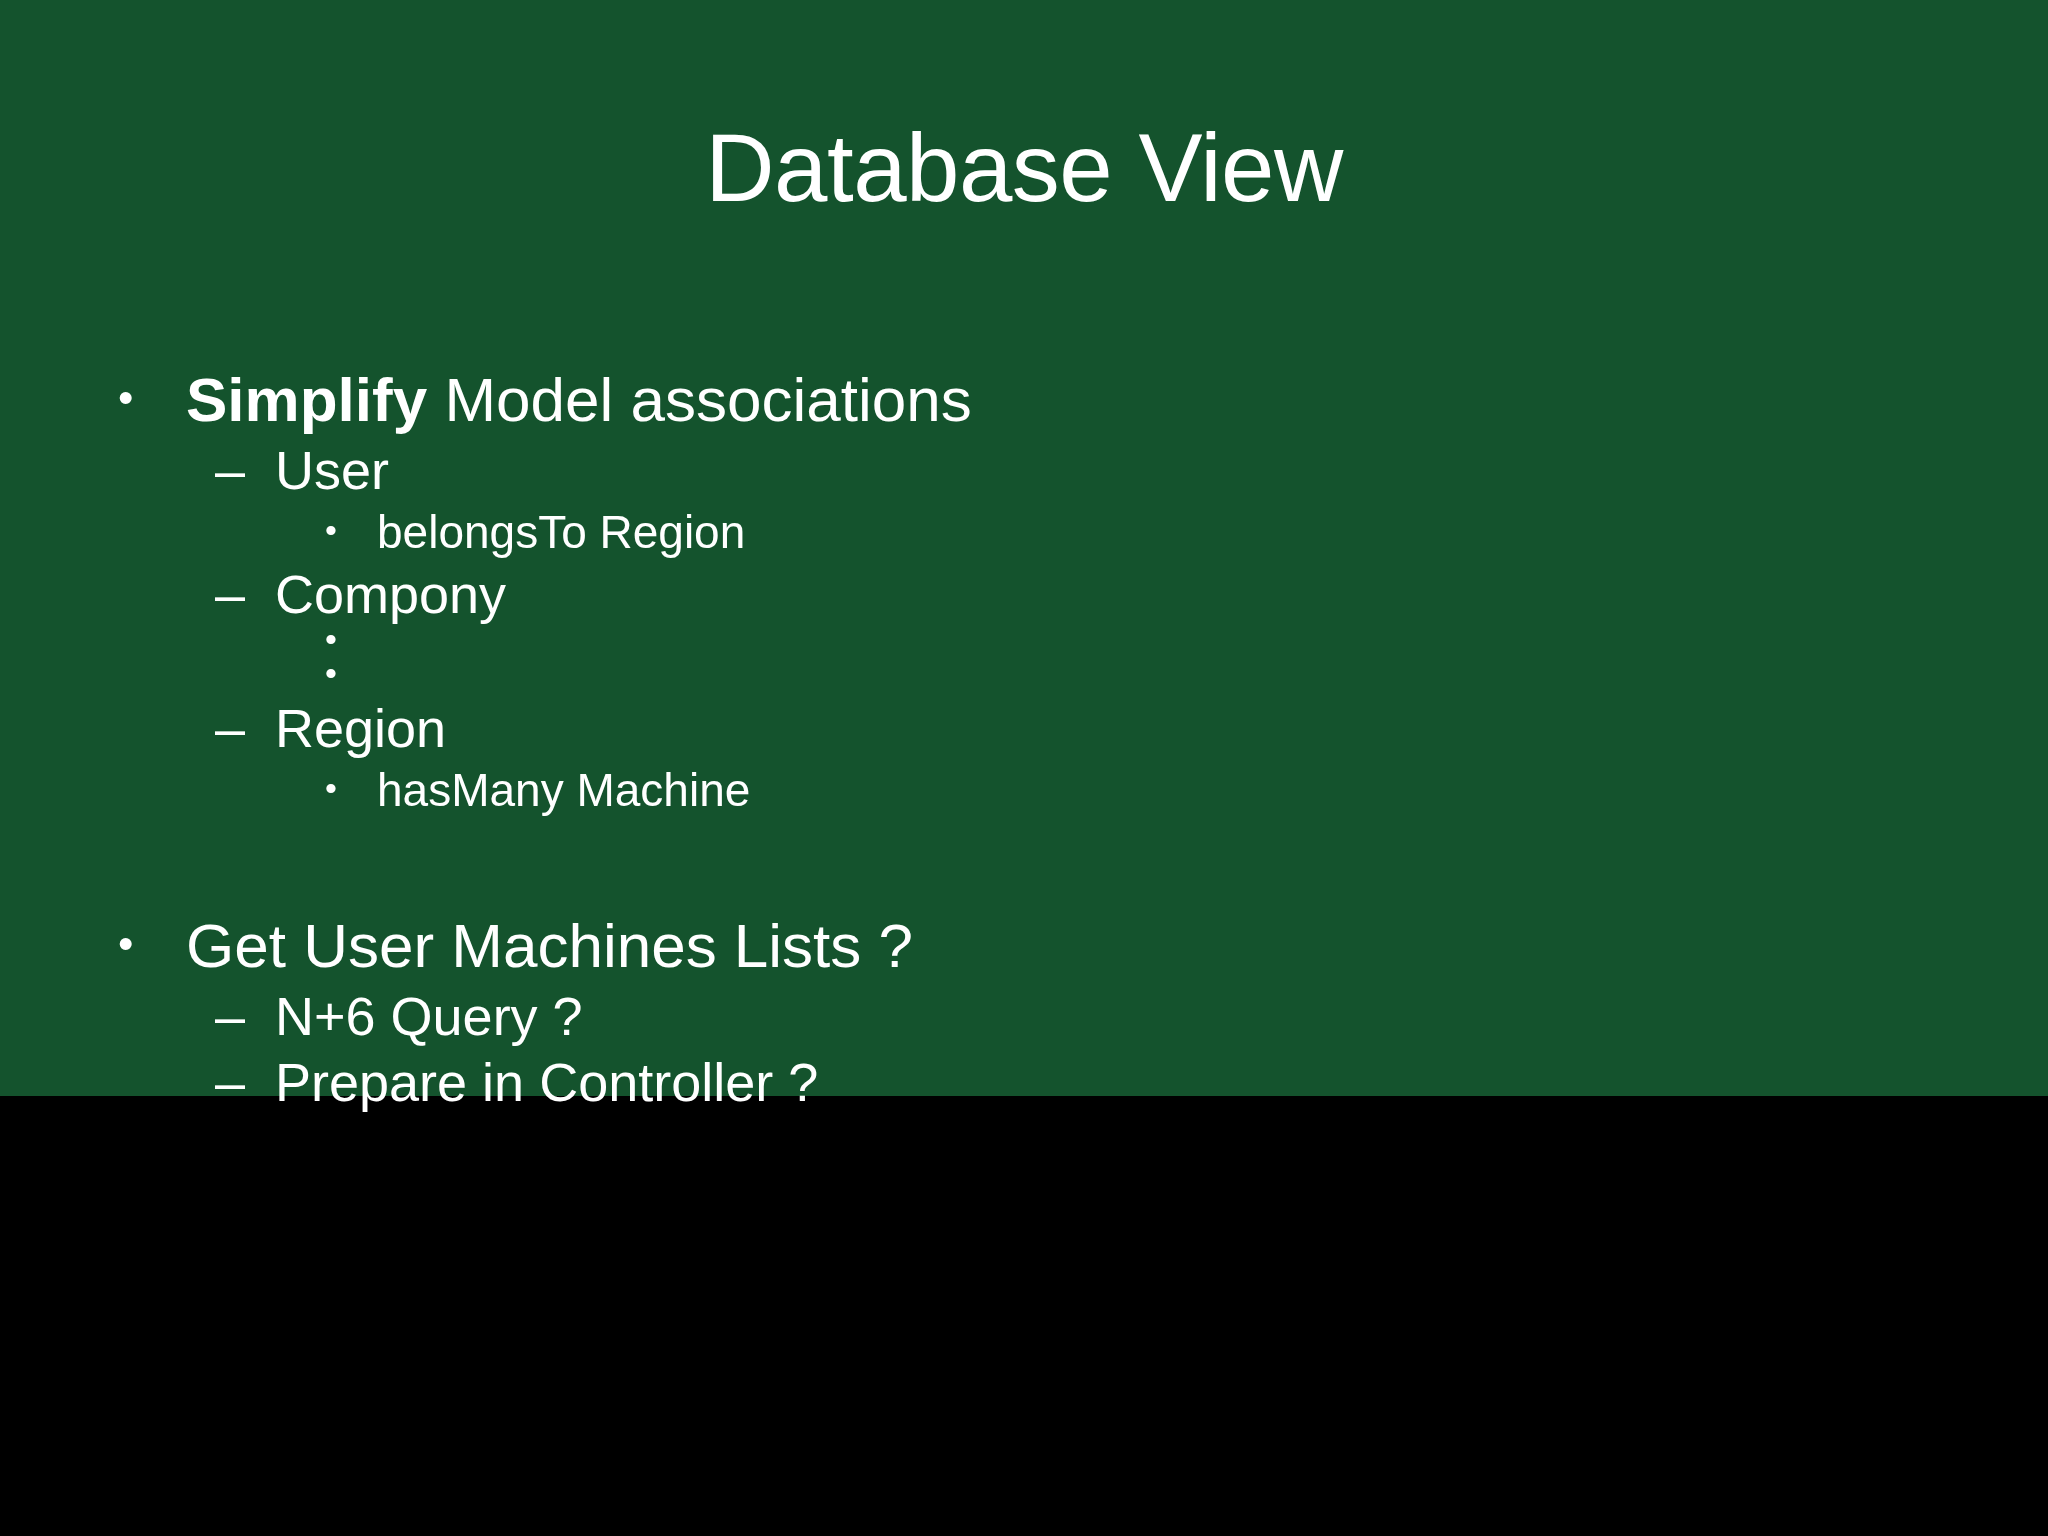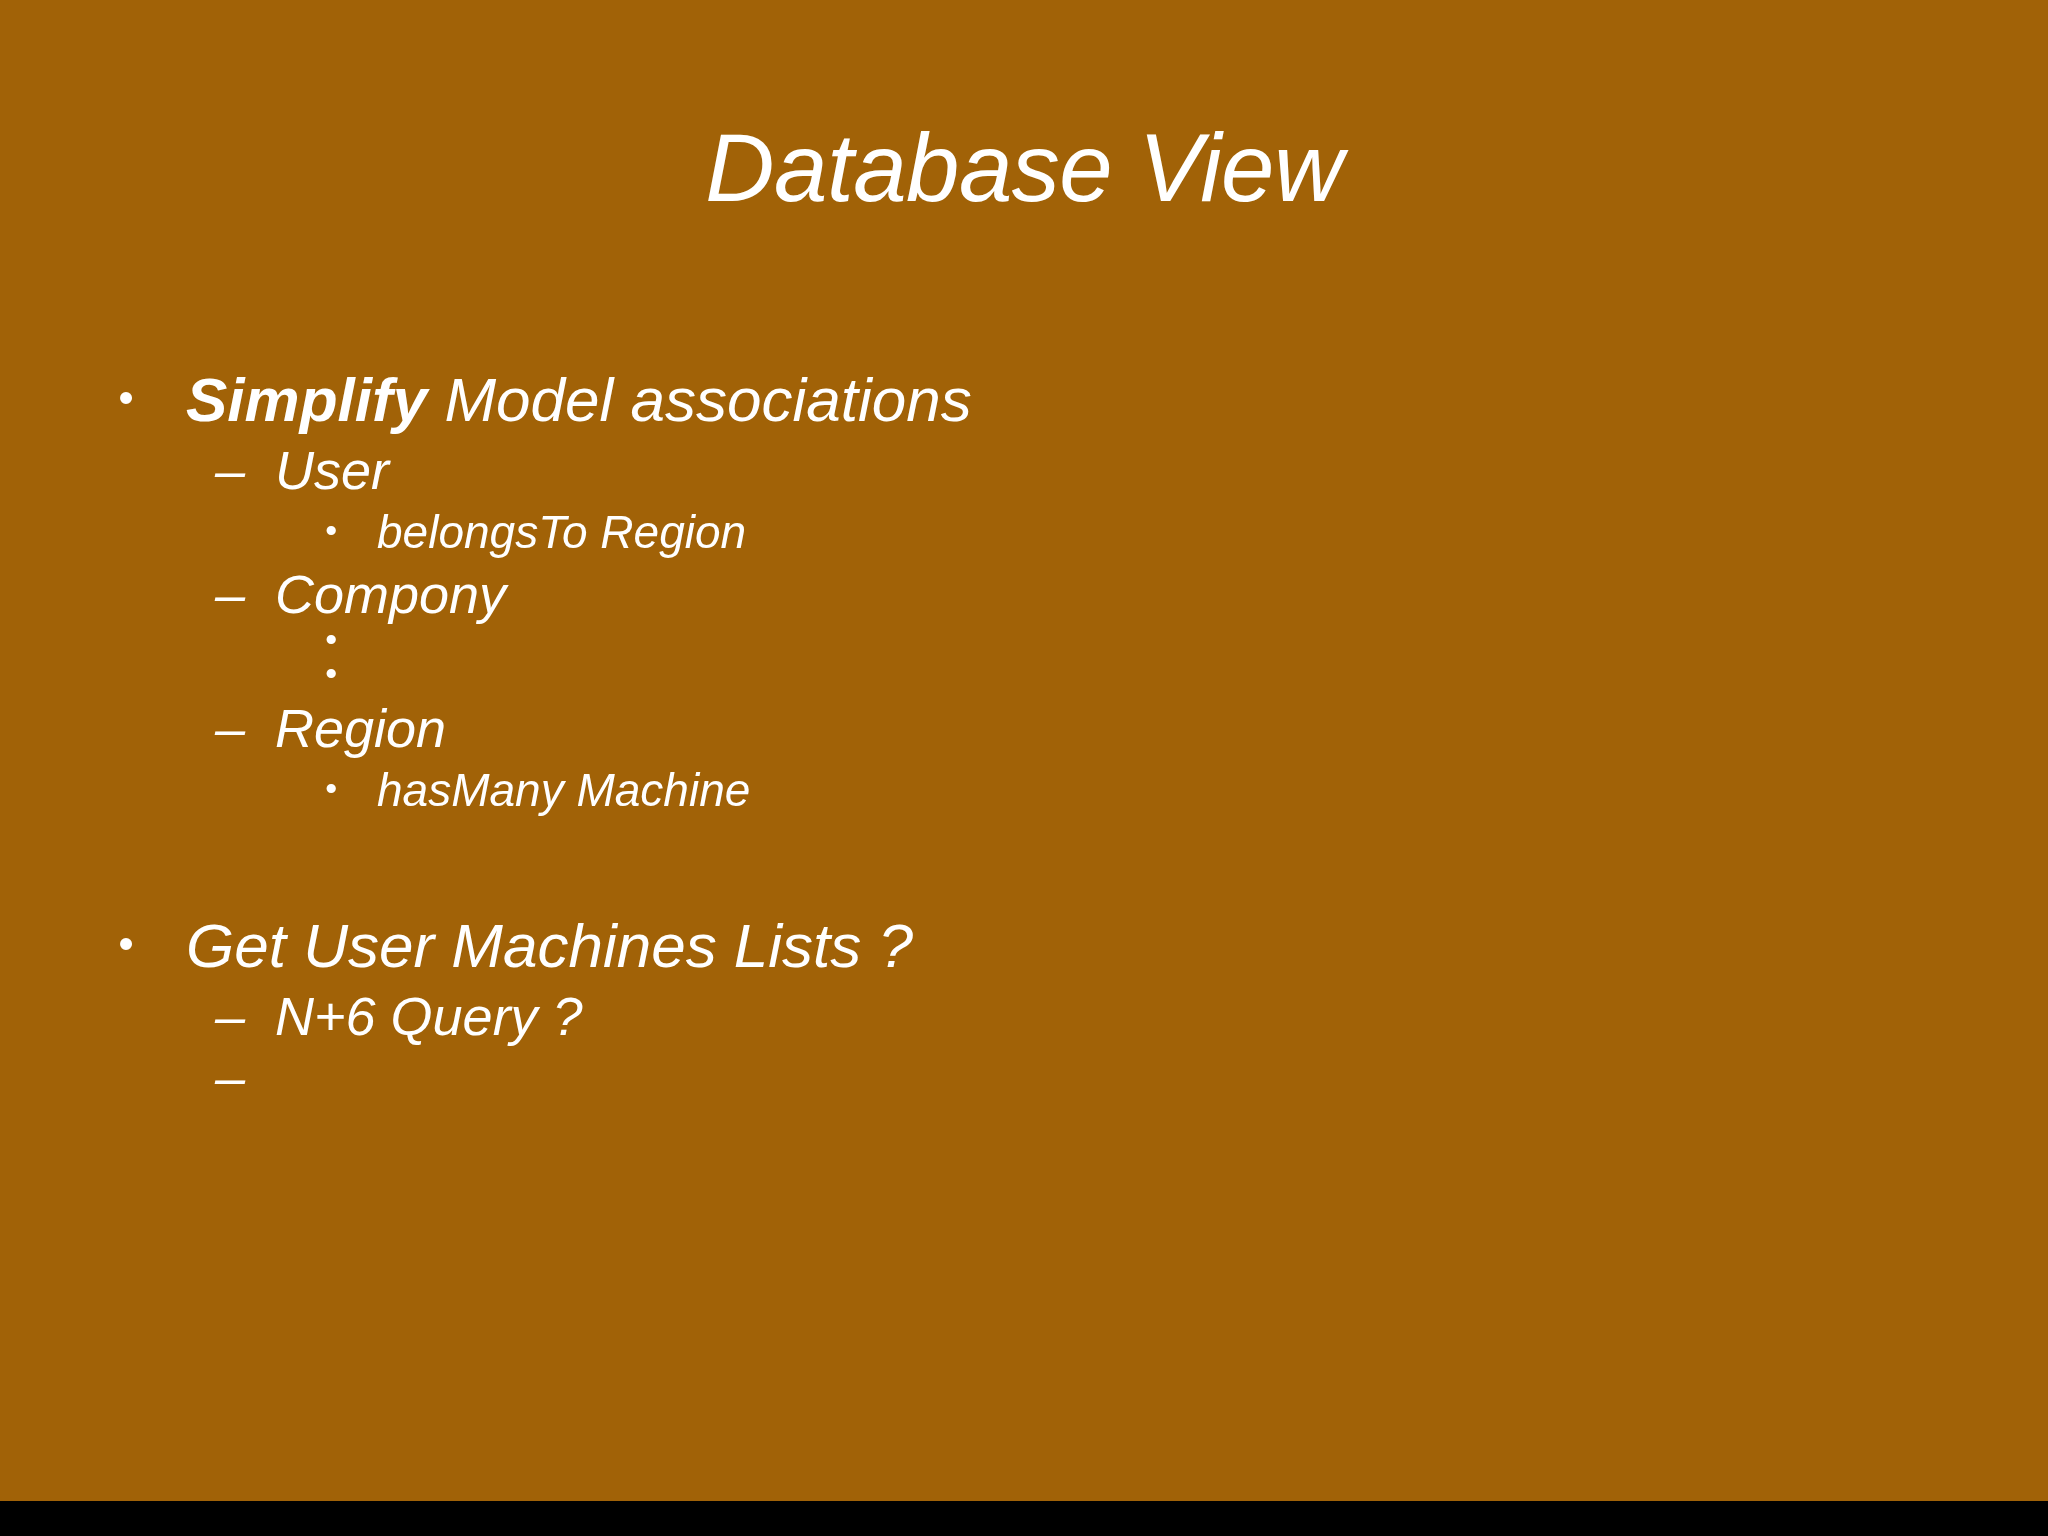--- a/index.html
+++ b/index.html
@@ -13,24 +13,23 @@
     height: 1536px;
     overflow: hidden;
     font-family: "Liberation Sans", sans-serif;
     color: #ffffff;
     -webkit-font-smoothing: antialiased;
   }
 
   .slide {
     position: relative;
     width: 2048px;
-    height: 1501px;
-    background: #a16207;
+    height: 1096px;
+    background: #14532d;
     box-sizing: border-box;
-    font-style: italic;
   }
 
   
   .slide-title {
     position: absolute;
     left: 0;
     top: 118px;
     width: 2048px;
     text-align: center;
     font-size: 96px;
@@ -173,18 +172,19 @@
         <span class="text">Get User Machines Lists ?</span>
       </div>
 
       <div class="line lvl2">
         <span class="marker">–</span>
         <span class="text">N+6 Query ?</span>
       </div>
 
       <div class="line lvl2">
         <span class="marker">–</span>
+        <span class="text">Prepare in Controller ?</span>
       </div>
 
     </div>
 
   </div>
 </div>
 
 </body></html>

